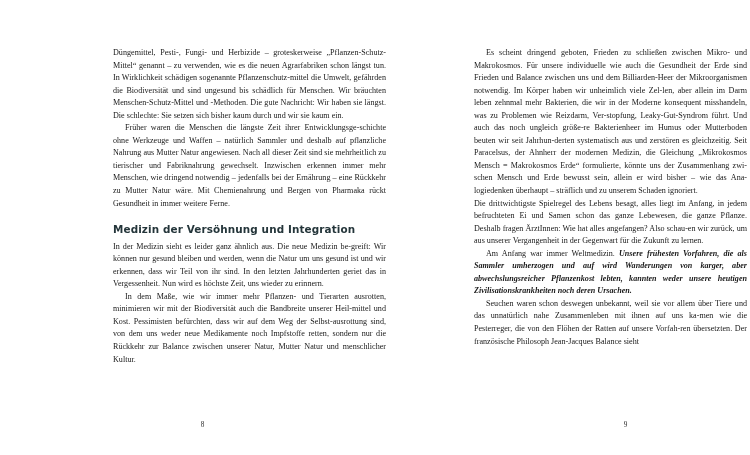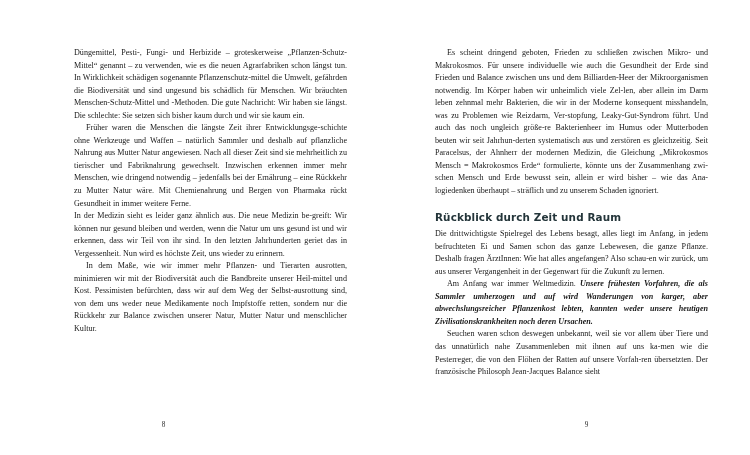--- a/index.html
+++ b/index.html
@@ -13,20 +13,21 @@
     font-family: "Liberation Serif", serif;
     color: #1b1b1b;
     overflow: hidden;
   }
   .spread {
     position: relative;
     width: 600px;
     height: 455px;
     display: flex;
     box-sizing: border-box;
+    padding-left: 39px;
   }
   .page {
     position: relative;
     width: 375px;
     height: 455px;
     box-sizing: border-box;
   }
   .page-left  { padding: 47px 28px 0 74px; }
   .page-right { padding: 47px 42px 0 60px; }
 
@@ -82,35 +83,35 @@
 
 <div class="spread">
 
   <div class="page page-left">
     <div class="col">
 
       <p>Düngemittel, Pesti-, Fungi- und Herbizide – groteskerweise „Pflanzen-Schutz-Mittel“ genannt – zu verwenden, wie es die neuen Agrarfabriken schon längst tun. In Wirklichkeit schädigen sogenannte Pflanzenschutz-mittel die Umwelt, gefährden die Biodiversität und sind ungesund bis schädlich für Menschen. Wir bräuchten Menschen-Schutz-Mittel und -Methoden. Die gute Nachricht: Wir haben sie längst. Die schlechte: Sie setzen sich bisher kaum durch und wir sie kaum ein.</p>
 
       <p class="indent">Früher waren die Menschen die längste Zeit ihrer Entwicklungsge-schichte ohne Werkzeuge und Waffen – natürlich Sammler und deshalb auf pflanzliche Nahrung aus Mutter Natur angewiesen. Nach all dieser Zeit sind sie mehrheitlich zu tierischer und Fabriknahrung gewechselt. Inzwischen erkennen immer mehr Menschen, wie dringend notwendig – jedenfalls bei der Ernährung – eine Rückkehr zu Mutter Natur wäre. Mit Chemienahrung und Bergen von Pharmaka rückt Gesundheit in immer weitere Ferne.</p>
 
+      <h2>Medizin der Versöhnung und Integration</h2>
 
       <p>In der Medizin sieht es leider ganz ähnlich aus. Die neue Medizin be-greift: Wir können nur gesund bleiben und werden, wenn die Natur um uns gesund ist und wir erkennen, dass wir Teil von ihr sind. In den letzten Jahrhunderten geriet das in Vergessenheit. Nun wird es höchste Zeit, uns wieder zu erinnern.</p>
 
       <p class="indent">In dem Maße, wie wir immer mehr Pflanzen- und Tierarten ausrotten, minimieren wir mit der Biodiversität auch die Bandbreite unserer Heil-mittel und Kost. Pessimisten befürchten, dass wir auf dem Weg der Selbst-ausrottung sind, von dem uns weder neue Medikamente noch Impfstoffe retten, sondern nur die Rückkehr zur Balance zwischen unserer Natur, Mutter Natur und menschlicher Kultur.</p>
 
     </div>
     <div class="folio">8</div>
   </div>
 
   <div class="page page-right">
     <div class="col">
 
       <p class="indent">Es scheint dringend geboten, Frieden zu schließen zwischen Mikro- und Makrokosmos. Für unsere individuelle wie auch die Gesundheit der Erde sind Frieden und Balance zwischen uns und dem Billiarden-Heer der Mikroorganismen notwendig. Im Körper haben wir unheimlich viele Zel-len, aber allein im Darm leben zehnmal mehr Bakterien, die wir in der Moderne konsequent misshandeln, was zu Problemen wie Reizdarm, Ver-stopfung, Leaky-Gut-Syndrom führt. Und auch das noch ungleich größe-re Bakterienheer im Humus oder Mutterboden beuten wir seit Jahrhun-derten systematisch aus und zerstören es gleichzeitig. Seit Paracelsus, der Ahnherr der modernen Medizin, die Gleichung „Mikrokosmos Mensch = Makrokosmos Erde“ formulierte, könnte uns der Zusammenhang zwi-schen Mensch und Erde bewusst sein, allein er wird bisher – wie das Ana-logiedenken überhaupt – sträflich und zu unserem Schaden ignoriert.</p>
 
-      <h2>Rückblick durch Zeit und Raum</h2>
 
       <p>Die drittwichtigste Spielregel des Lebens besagt, alles liegt im Anfang, in jedem befruchteten Ei und Samen schon das ganze Lebewesen, die ganze Pflanze. Deshalb fragen ÄrztInnen: Wie hat alles angefangen? Also schau-en wir zurück, um aus unserer Vergangenheit in der Gegenwart für die Zukunft zu lernen.</p>
 
       <p class="indent"><span>Am Anfang war immer Weltmedizin. </span><span class="bolditalic">Unsere frühesten Vorfahren, die als Sammler umherzogen und auf wird Wanderungen von karger, aber abwechslungsreicher Pflanzenkost lebten, kannten weder unsere heutigen Zivilisationskrankheiten noch deren Ursachen.</span></p>
 
       <p class="indent">Seuchen waren schon deswegen unbekannt, weil sie vor allem über Tiere und das unnatürlich nahe Zusammenleben mit ihnen auf uns ka-men wie die Pesterreger, die von den Flöhen der Ratten auf unsere Vorfah-ren übersetzten. Der französische Philosoph Jean-Jacques Balance sieht</p>
 
     </div>
     <div class="folio">9</div>
   </div>

